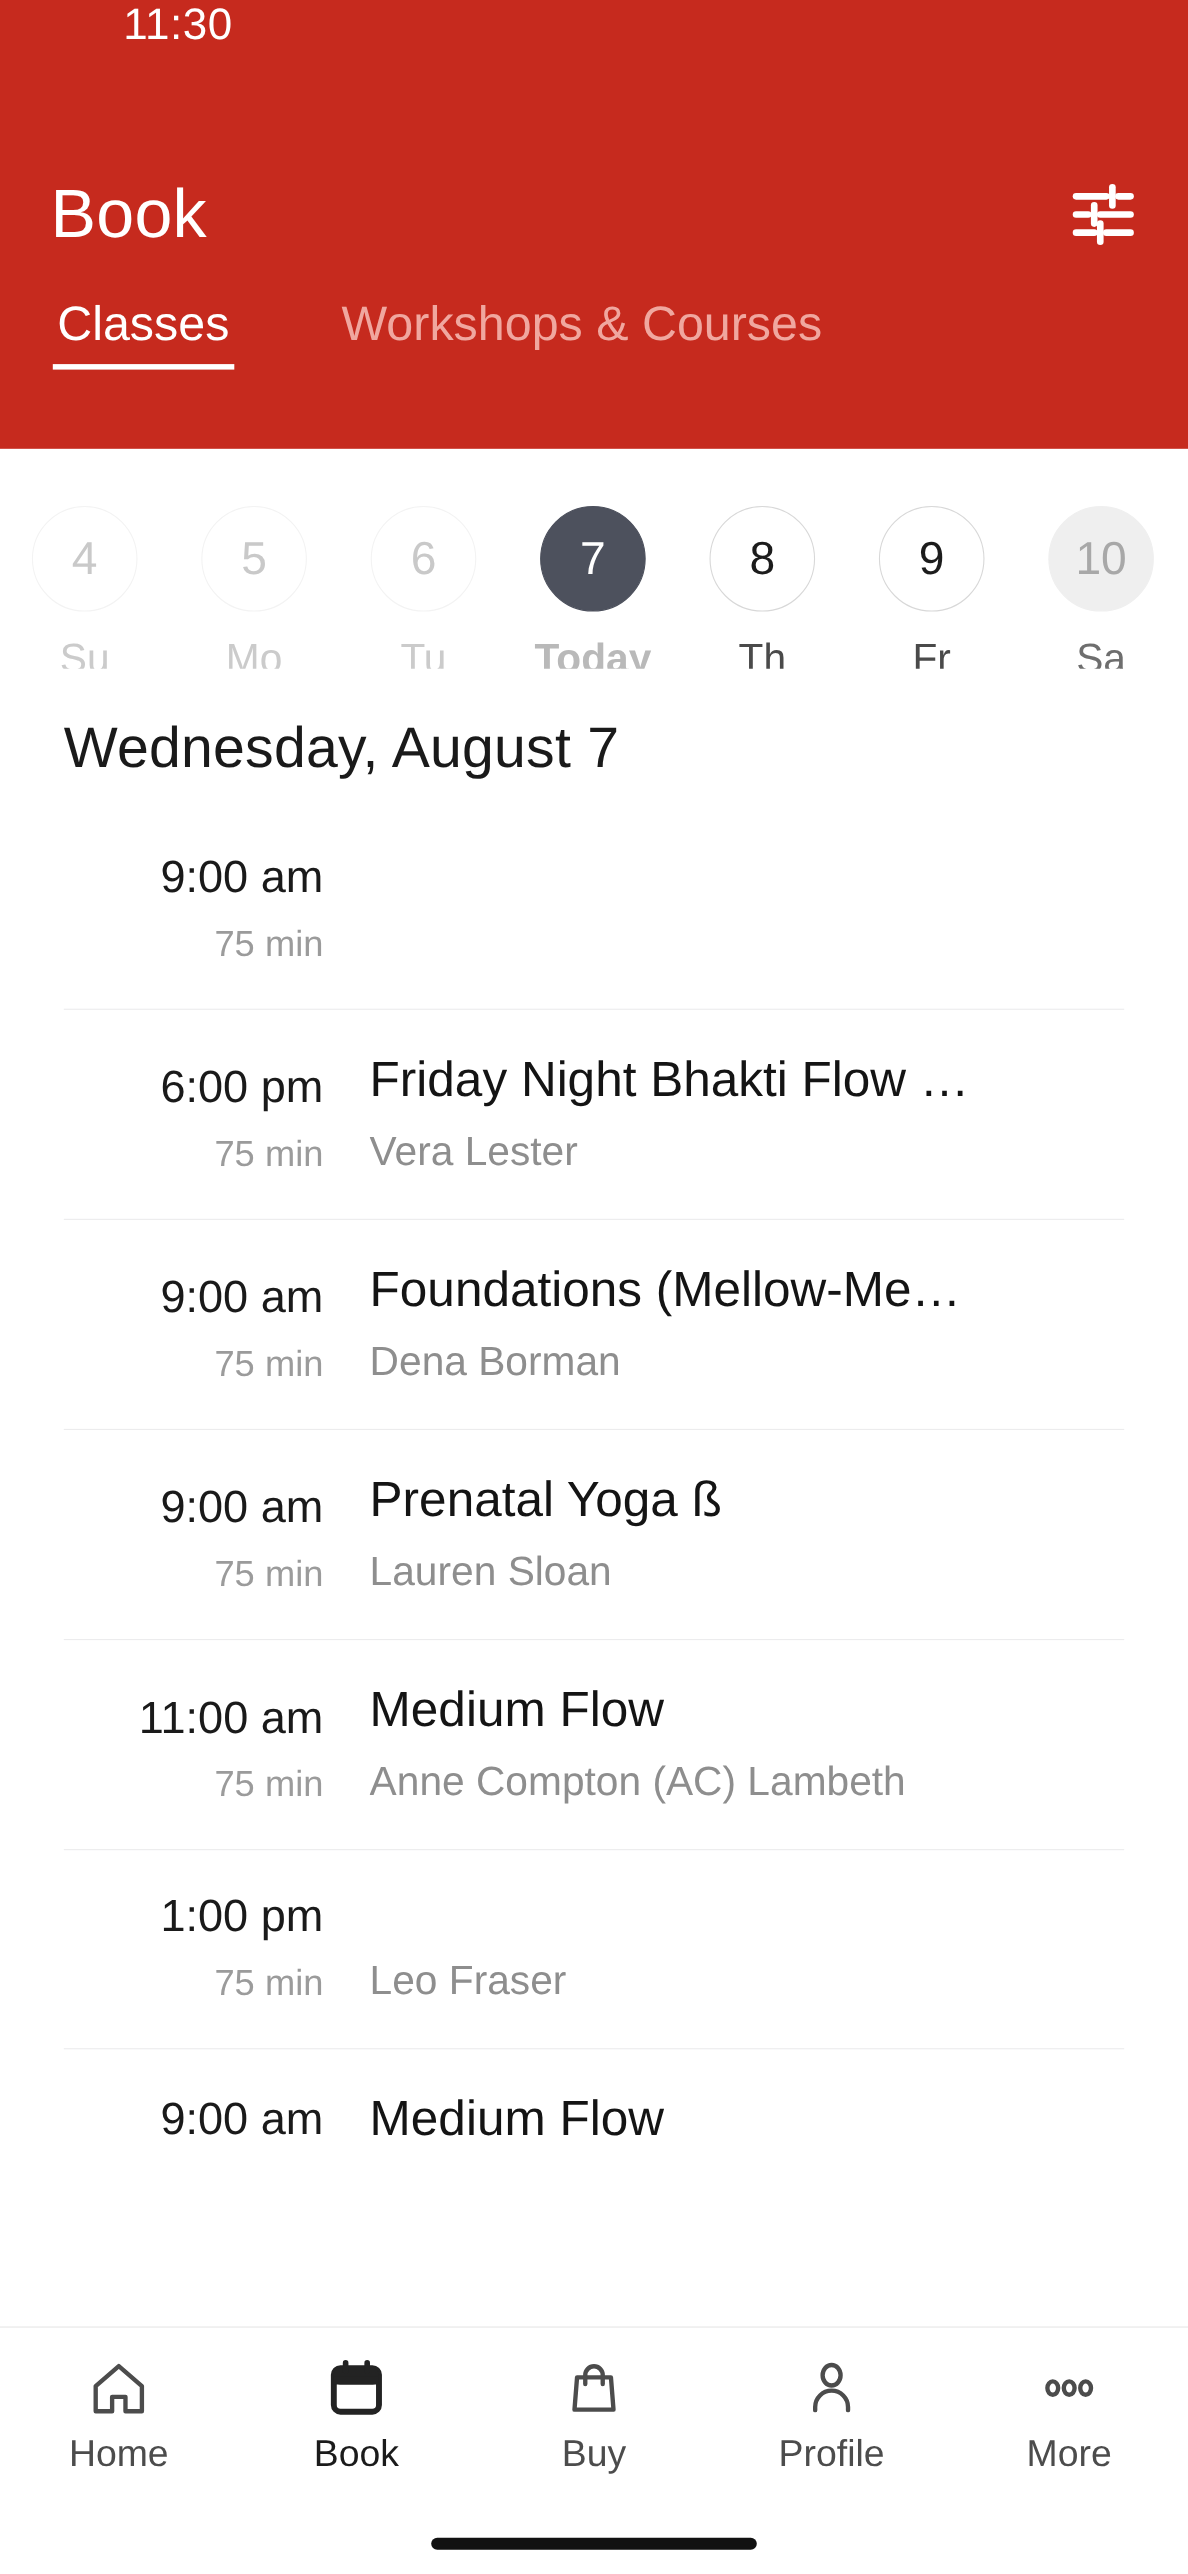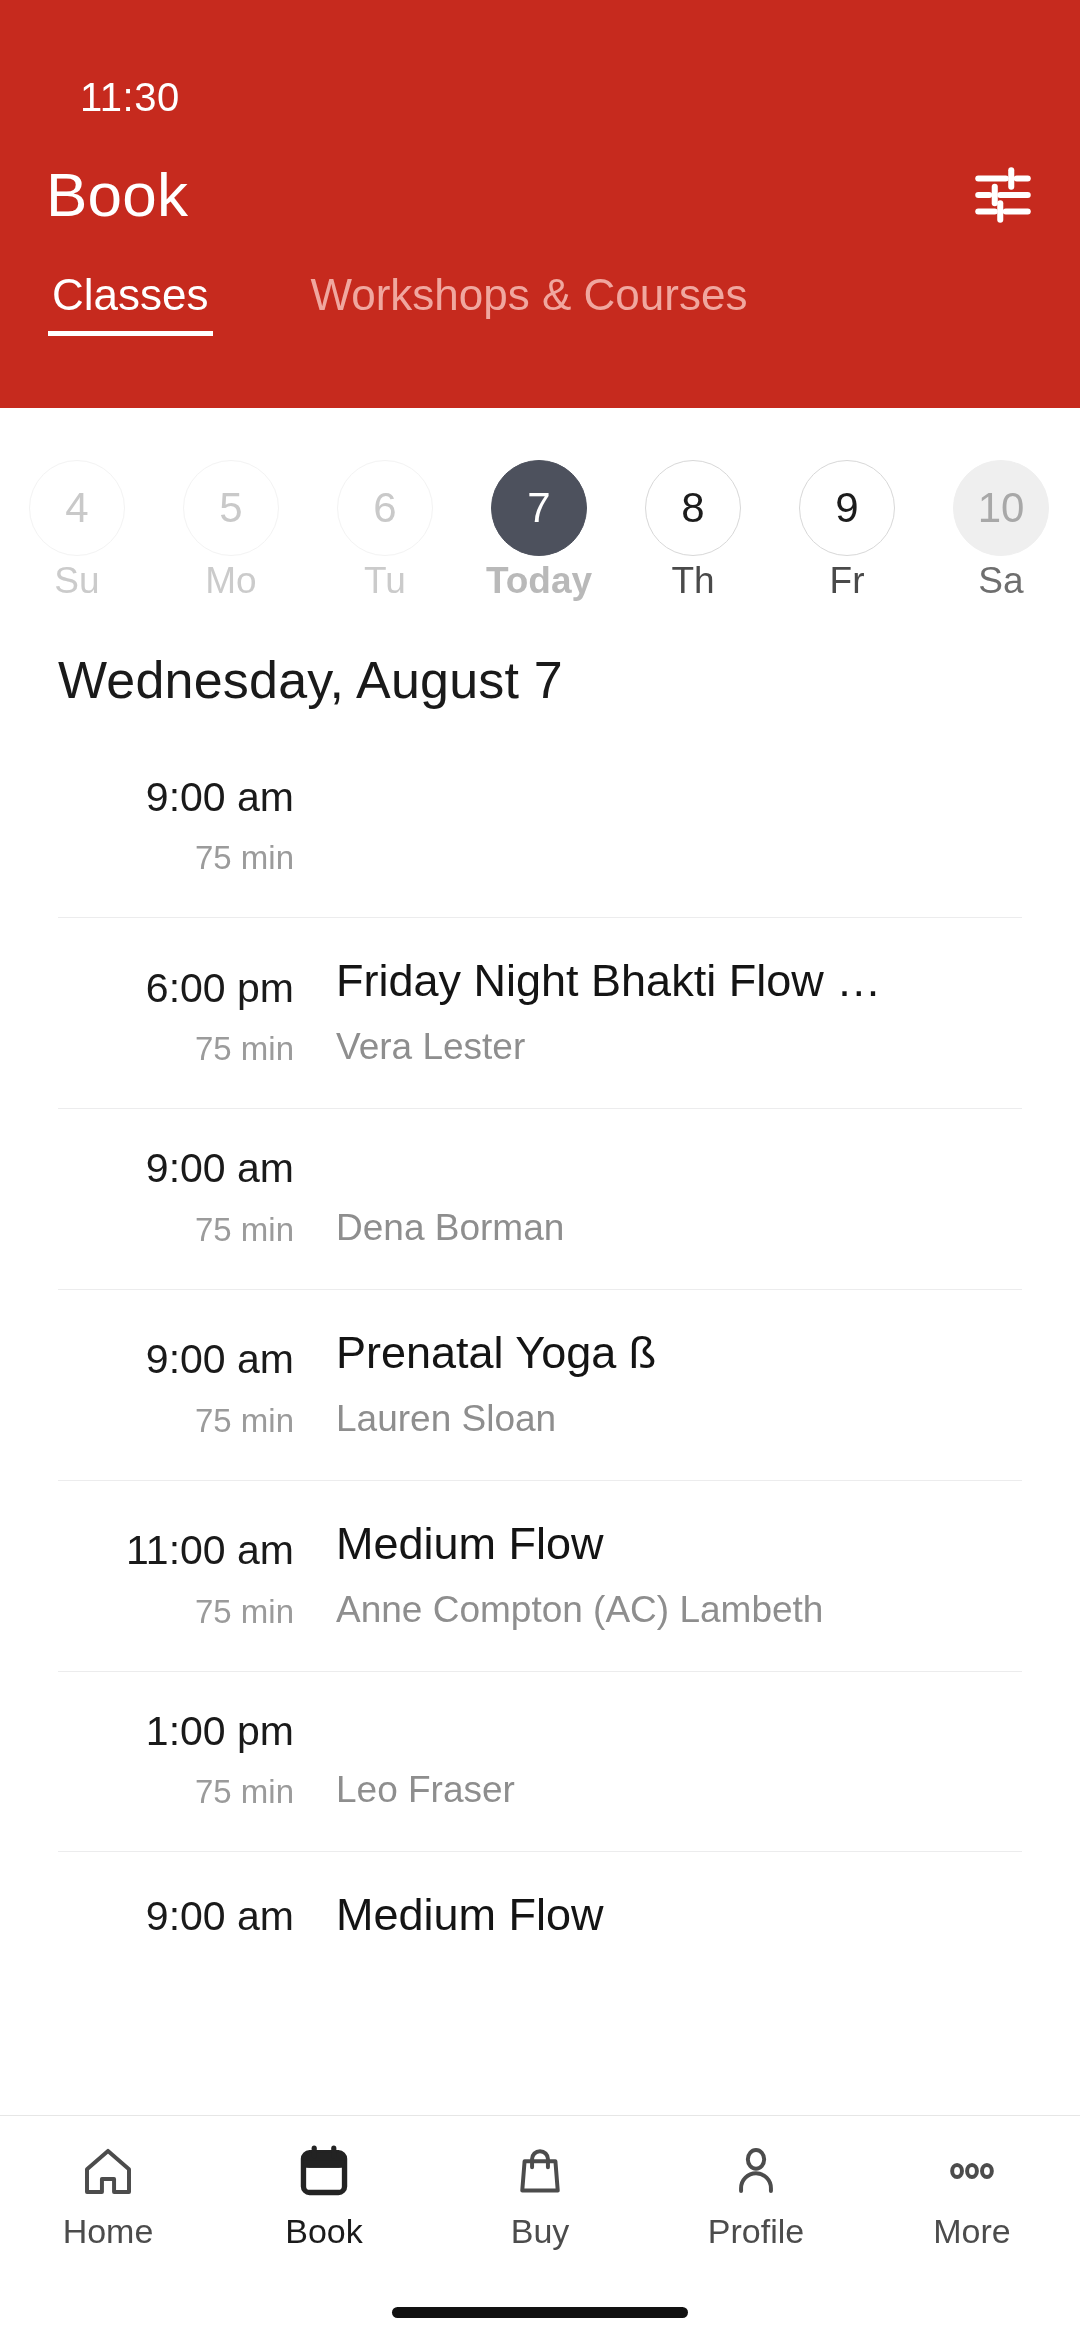--- a/index.html
+++ b/index.html
@@ -14,22 +14,23 @@
   
   .header {
     background: #c62a1e;
     height: 408px;
     position: relative;
     width: 100%;
   }
   .statusbar {
     height: 120px;
     display: flex;
-    align-items: flex-end;
+    align-items: flex-start;
     padding-left: 80px;
+    margin-left: 32px;
   }
   .status-time {
     color: #ffffff;
     font-size: 40px;
     letter-spacing: 0.5px;
   }
   .titlebar {
     height: 150px;
     display: flex;
     align-items: center;
@@ -90,21 +91,21 @@
   }
   .day.past .day-circle { border-color: #f3f3f3; color: #c9c9c9; background:#fff; }
   .day.past .day-label { color: #cbcbcb; }
   .day.today .day-circle { background: #4d515d; color: #ffffff; border-color: #4d515d; }
   .day.today .day-label { color: #b9b9b9; font-weight: bold; }
   .day.future .day-circle { border-color: #d8d8d8; color: #1c1c1c; background:#fff; }
   .day.future .day-label { color: #4a4a4a; }
   .day.edge .day-circle { background: #efefef; border-color: #efefef; color: #a8a8a8; }
   .day.edge .day-label { color: #6e6e6e; }
   .day-label {
-    margin-top: 4px;
+    margin-top: 22px;
     font-size: 37px;
   }
 
   
   .day-heading {
     font-size: 52px;
     color: #1a1a1a;
     padding: 42px 0 0 58px;
     letter-spacing: 0.2px;
   }
@@ -278,20 +279,21 @@
         <div class="class-teacher">Vera Lester</div>
       </div>
     </div>
 
     <div class="class-row">
       <div class="class-time-col">
         <div class="class-time">9:00 am</div>
         <div class="class-duration">75 min</div>
       </div>
       <div class="class-info">
+        <div class="class-name">Foundations (Mellow-Me…</div>
         <div class="class-teacher">Dena Borman</div>
       </div>
     </div>
 
     <div class="class-row">
       <div class="class-time-col">
         <div class="class-time">9:00 am</div>
         <div class="class-duration">75 min</div>
       </div>
       <div class="class-info">

